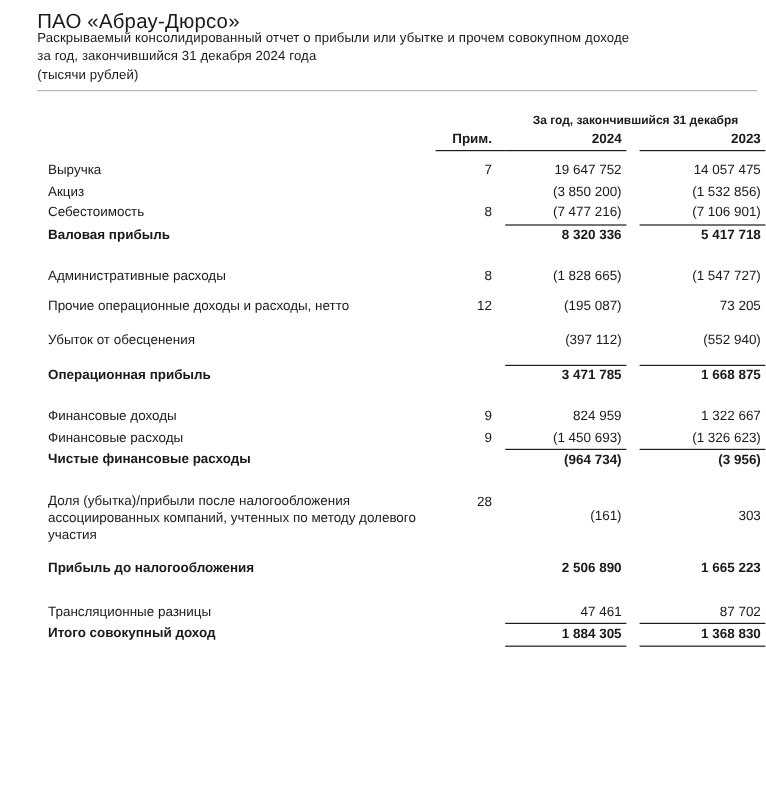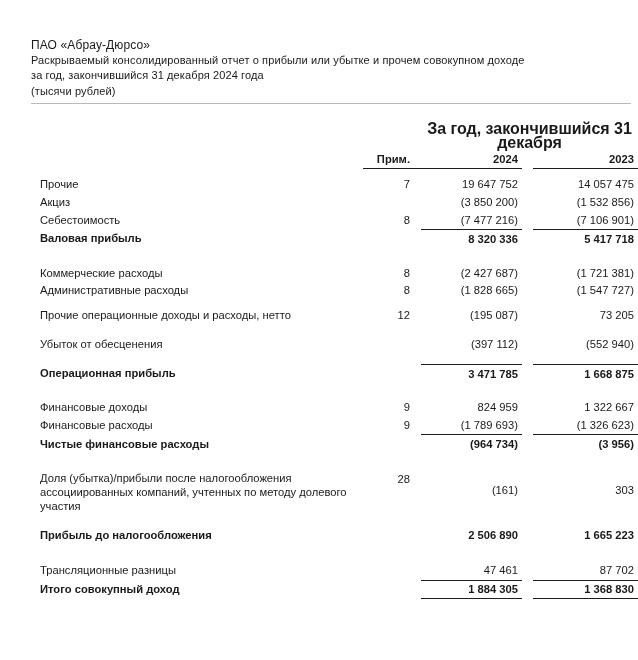--- a/index.html
+++ b/index.html
@@ -27,21 +27,21 @@
   
   .title-block {
     padding: 10px 22px 0 31px;
   }
   .title-line {
     font-size: 11px;
     line-height: 15.2px;
     letter-spacing: 0.01em;
     white-space: nowrap;
   }
-  .title-line.company { font-size: 12px; margin-top: 28px; }
+  .title-line.company { font-size: 17px; }
   .title-rule {
     margin: 4px 7px 0 31px;
     height: 1px;
     background: #b9b9b9;
   }
 
   
   table.stmt {
     border-collapse: collapse;
     width: 607px;
@@ -52,21 +52,21 @@
   col.c-label { width: 332px; }
   col.c-note  { width: 58px;  }
   col.c-y1    { width: 101px; }
   col.c-gap   { width: 11px;  }
   col.c-y2    { width: 105px; }
 
   
   .hdr-span {
     text-align: center;
     font-weight: bold;
-    font-size: 16px;
+    font-size: 10px;
     line-height: 14.5px;
     padding: 18px 3px 1px 3px;
     vertical-align: bottom;
   }
   .hdr-cell {
     font-weight: bold;
     font-size: 11.2px;
     text-align: right;
     padding: 1px 4px 3px 3px;
     vertical-align: bottom;
@@ -145,21 +145,21 @@
         <td class="hdr-cell">2024</td>
         <td class="hdr-spacer gap"></td>
         <td class="hdr-cell">2023</td>
       </tr>
     </thead>
     <tbody id="stmt-body">
         <tr class="sp-sm">
           <td colspan="5"></td>
         </tr>
         <tr class="data-row">
-          <td class="lbl">Прочие</td>
+          <td class="lbl">Выручка</td>
           <td class="note">7</td>
           <td class="num">19 647 752</td>
           <td class="gap"></td>
           <td class="num">14 057 475</td>
         </tr>
         <tr class="data-row">
           <td class="lbl">Акциз</td>
           <td class="note"></td>
           <td class="num">(3 850 200)</td>
           <td class="gap"></td>
@@ -176,27 +176,20 @@
           <td class="lbl">Валовая прибыль</td>
           <td class="note"></td>
           <td class="num rule-top">8 320 336</td>
           <td class="gap"></td>
           <td class="num rule-top">5 417 718</td>
         </tr>
         <tr class="sp-lg">
           <td colspan="5"></td>
         </tr>
         <tr class="data-row">
-          <td class="lbl">Коммерческие расходы</td>
-          <td class="note">8</td>
-          <td class="num">(2 427 687)</td>
-          <td class="gap"></td>
-          <td class="num">(1 721 381)</td>
-        </tr>
-        <tr class="data-row">
           <td class="lbl">Административные расходы</td>
           <td class="note">8</td>
           <td class="num">(1 828 665)</td>
           <td class="gap"></td>
           <td class="num">(1 547 727)</td>
         </tr>
         <tr class="sp-sm">
           <td colspan="5"></td>
         </tr>
         <tr class="data-row">
@@ -232,21 +225,21 @@
         <tr class="data-row">
           <td class="lbl">Финансовые доходы</td>
           <td class="note">9</td>
           <td class="num">824 959</td>
           <td class="gap"></td>
           <td class="num">1 322 667</td>
         </tr>
         <tr class="data-row">
           <td class="lbl">Финансовые расходы</td>
           <td class="note">9</td>
-          <td class="num">(1 789 693)</td>
+          <td class="num">(1 450 693)</td>
           <td class="gap"></td>
           <td class="num">(1 326 623)</td>
         </tr>
         <tr class="data-row bold">
           <td class="lbl">Чистые финансовые расходы</td>
           <td class="note"></td>
           <td class="num rule-top">(964 734)</td>
           <td class="gap"></td>
           <td class="num rule-top">(3 956)</td>
         </tr>

